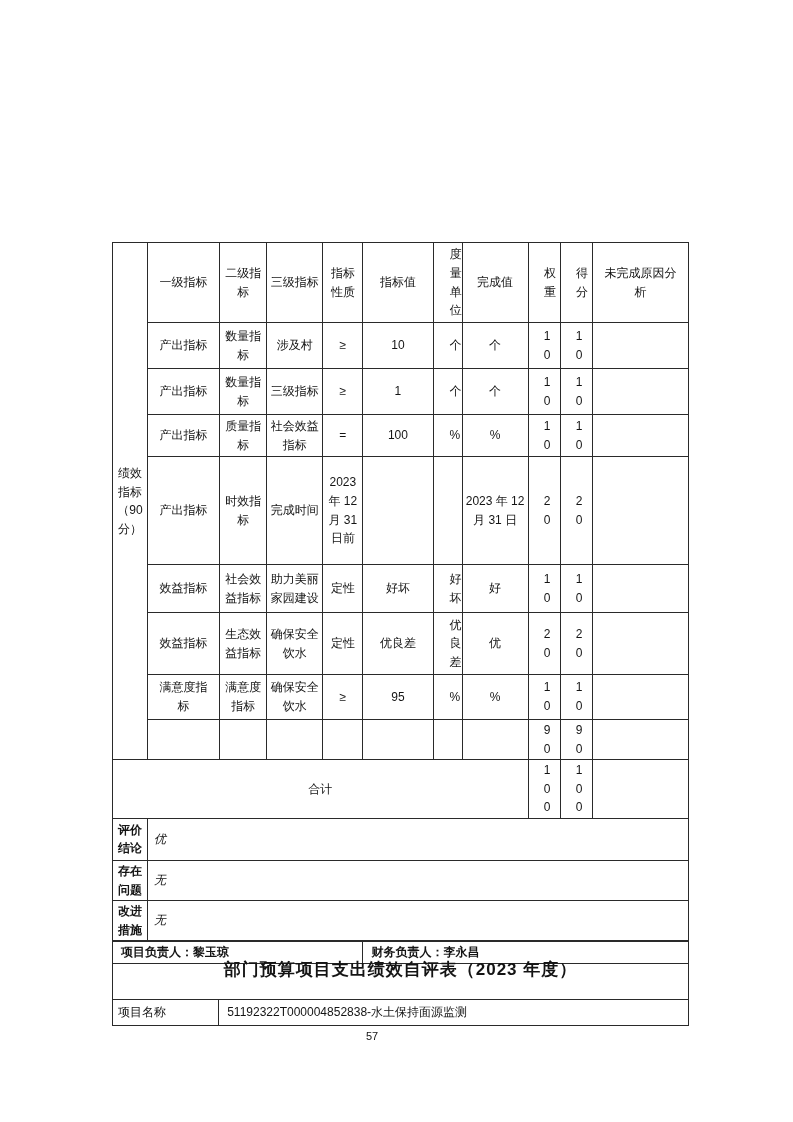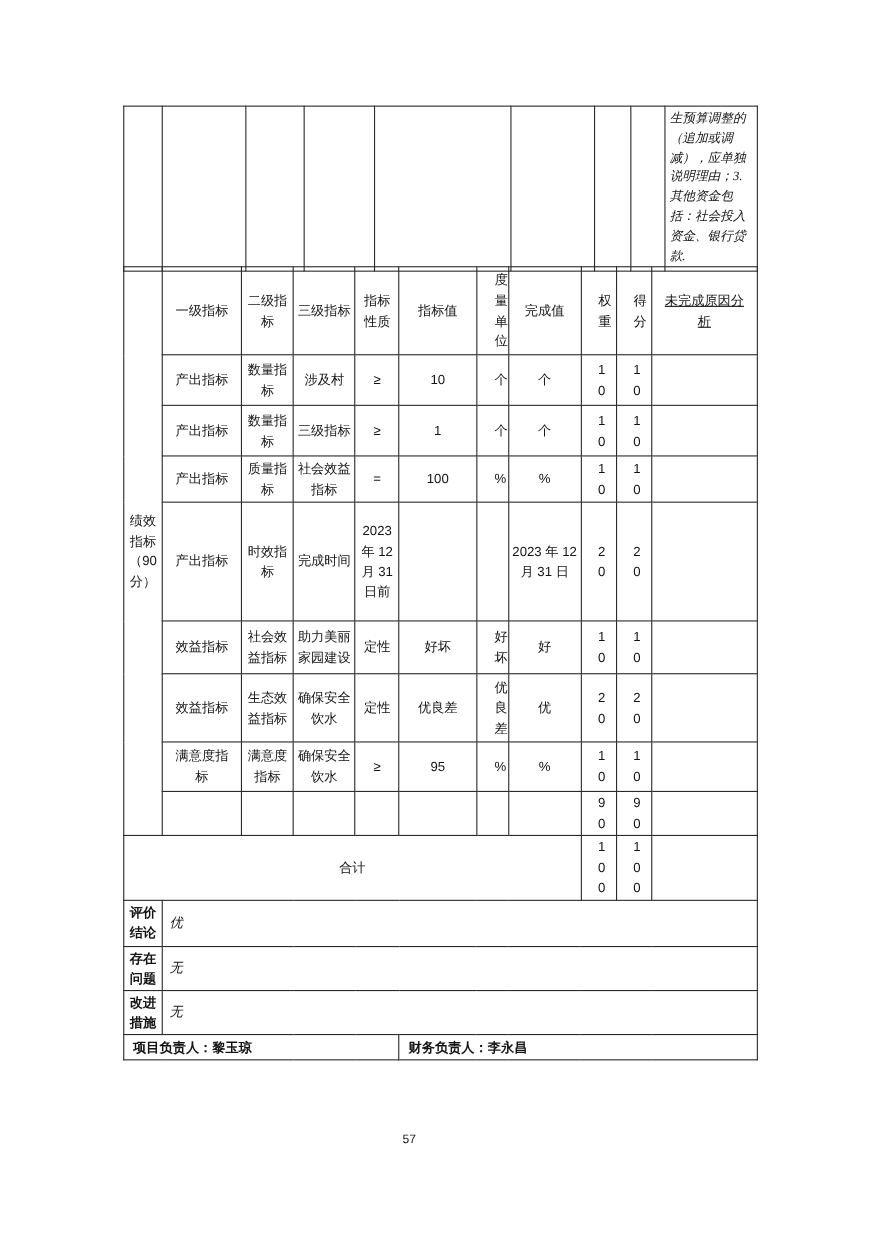--- a/index.html
+++ b/index.html
@@ -22,21 +22,21 @@
   .note {
     font-style:italic; text-align:left; vertical-align:top;
     padding:3px 4px; font-size:11.5px; line-height:1.55;
     font-family:"Liberation Serif","DejaVu Serif",serif;
   }
   .c-lvl1 { padding:1px 7px; }
   .c-nat  { padding:1px 5px; }
   .c-unit { padding:1px 16px; }
   .c-w, .c-s { padding:1px 15px; }
   .c-last { }
-  .h-last { padding:2px 10px;text-decoration:underline; }
+  .h-last { padding:2px 10px; }
   .vspan { display:inline-block; width:1.05em; word-break:break-all; vertical-align:middle; }
   .side-lbl { padding:1px 4px; }
   .lbl { font-weight:bold; }
   .val-hand {
     font-style:italic; text-align:left; padding-left:6px;
     font-family:"Liberation Serif","DejaVu Serif",serif; font-size:12px;
   }
   .mgr { font-weight:bold; text-align:left; padding-left:8px; }
   .total-lbl { }
   .title-cell { font-weight:bold; font-size:17px; letter-spacing:1px; }
@@ -45,46 +45,20 @@
   .pageno {
     position:absolute; top:1030px; left:0; width:744px;
     text-align:center; font-size:11px; color:#141414;
   }
 </style>
 </head>
 <body>
 
 <div class="page">
 
-  <table class="t-cont">
-    <colgroup>
-      <col style="width:35px">
-        <col style="width:76px">
-        <col style="width:53px">
-      <col style="width:64px">
-        <col style="width:123px">
-        <col style="width:76px">
-      <col style="width:33px">
-        <col style="width:31px">
-        <col style="width:84px">
-    </colgroup>
-    <tbody>
-        <tr style="height:145px">
-      <td></td>
-      <td></td>
-      <td></td>
-      <td></td>
-      <td></td>
-      <td></td>
-      <td></td>
-      <td></td>
-      <td class="note">生预算调整的（追加或调减），应单独说明理由；3.其他资金包括：社会投入资金、银行贷款.</td>
-    </tr>
-  </tbody>
-    </table>
 
   <table class="t-main">
     <colgroup>
       <col style="width:35px">
         <col style="width:72px">
         <col style="width:47px">
       <col style="width:56px">
         <col style="width:40px">
         <col style="width:70px">
       <col style="width:29px">
@@ -235,16 +209,31 @@
       <td colspan="10" class="val-hand">无</td>
     </tr>
 
     <tr style="height:23px">
       <td colspan="5" class="mgr">项目负责人：黎玉琼</td>
       <td colspan="6" class="mgr">财务负责人：李永昌</td>
     </tr>
   </tbody>
     </table>
 
+  <table class="t-next">
+    <colgroup>
+      <col style="width:106px">
+        <col style="width:469px">
+    </colgroup>
+    <tbody>
+        <tr style="height:58px">
+      <td colspan="2" class="title-cell">部门预算项目支出绩效自评表（2023 年度）</td>
+    </tr>
+    <tr style="height:26px">
+      <td class="name-lbl">项目名称</td>
+      <td class="name-val">51192322T000004852838-水土保持面源监测</td>
+    </tr>
+  </tbody>
+    </table>
 
   <div class="pageno">57</div>
 
 </div>
 
 </body></html>

